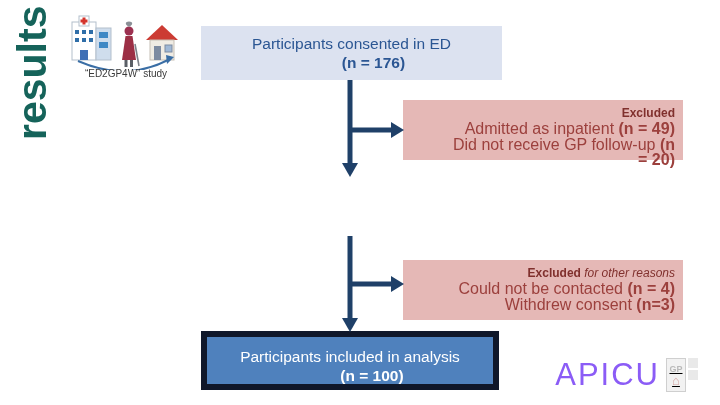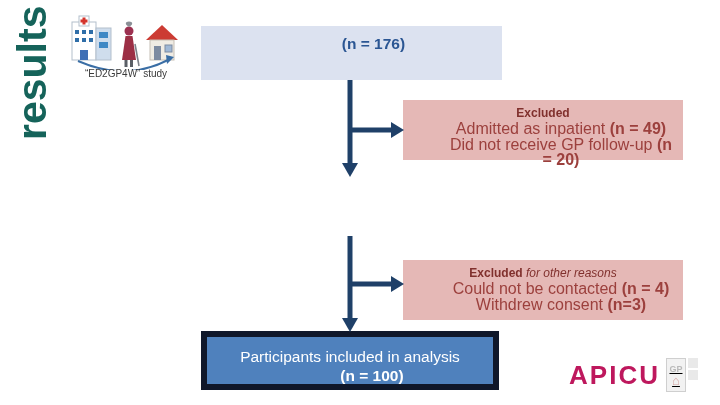--- a/index.html
+++ b/index.html
@@ -28,33 +28,33 @@
   .fbox .l1 { font-size:15.5px; line-height:19px; }
   .fbox .l2 { font-size:15.5px; line-height:19px;padding-left:44px; }
   .b { font-weight:bold; }
   .it { font-style:italic; }
   .box-consented { left:201px; top:26px;  width:301px; height:54px; padding-top:8px; }
   .box-eligible  { left:201px; top:176px; width:301px; height:60px; padding-top:11px; }
   .box-analysis  { left:201px; top:331px; width:298px; height:59px; padding-top:10px; }
   
   .excl {
     position:absolute; box-sizing:border-box; background:#e5b8b6; color:#9c403d;
-    width:280px; height:60px; padding:6px 8px 0 8px; text-align:center;
+    width:280px; height:60px; padding:6px 8px 0 8px; text-align:right;
   }
   .excl-1 { left:403px; top:100px; }
   .excl-2 { left:403px; top:260px; }
   .excl .hdr { font-size:12px; line-height:15px; color:#80302d; }
   .excl .itm { font-size:16px; line-height:15.5px; padding-left:36px; }
   
   .arrows { position:absolute; left:0; top:0; pointer-events:none; }
   
   .watermark {
     position:absolute; right:22px; bottom:13px; display:flex; align-items:center; gap:6px;
   }
-  .wm-text { font-size:26px; color:#be185d; letter-spacing:2px; line-height:34px;font-weight:bold; }
+  .wm-text { font-size:31px; color:#8b5cf6; letter-spacing:2px; line-height:34px; }
   .wm-logo { display:flex; gap:2px;text-decoration:underline; }
   .wm-main {
     width:20px; height:34px; border:1px solid #cfcfcf; box-sizing:border-box;
     display:flex; flex-direction:column; align-items:center; justify-content:center;
     color:#bdbdbd; background:#f2f2f2;
   }
   .wm-main .gp { font-size:9px; font-weight:bold; line-height:10px; color:#b9b9b9; }
   .wm-main .hs { font-size:13px; line-height:13px; color:#d3a3a0; }
   .wm-side { display:flex; flex-direction:column; gap:2px; }
   .wm-side i { display:block; width:10px; height:10px; background:#e9e9e9; }
@@ -104,20 +104,21 @@
 
       <g>
         <path d="M12 47 Q60 68 102 46" fill="none" stroke="#3a6ea5" stroke-width="2"></path>
         <polygon points="100,41 108,43 101,50" fill="#3a6ea5"></polygon>
       </g>
     </svg>
     <div class="logo-caption">“ED2GP4W” study</div>
   </div>
 
   <div class="fbox box-light box-consented">
+    <div class="l1">Participants consented in ED</div>
     <div class="l2 b">(n = 176)</div>
   </div>
 
   <div class="excl excl-1">
     <div class="hdr"><span class="b">Excluded</span></div>
     <div class="itm"><span>Admitted as inpatient </span><span class="b">(n = 49)</span></div>
     <div class="itm"><span>Did not receive GP follow-up </span><span class="b">(n = 20)</span></div>
   </div>
 
 

